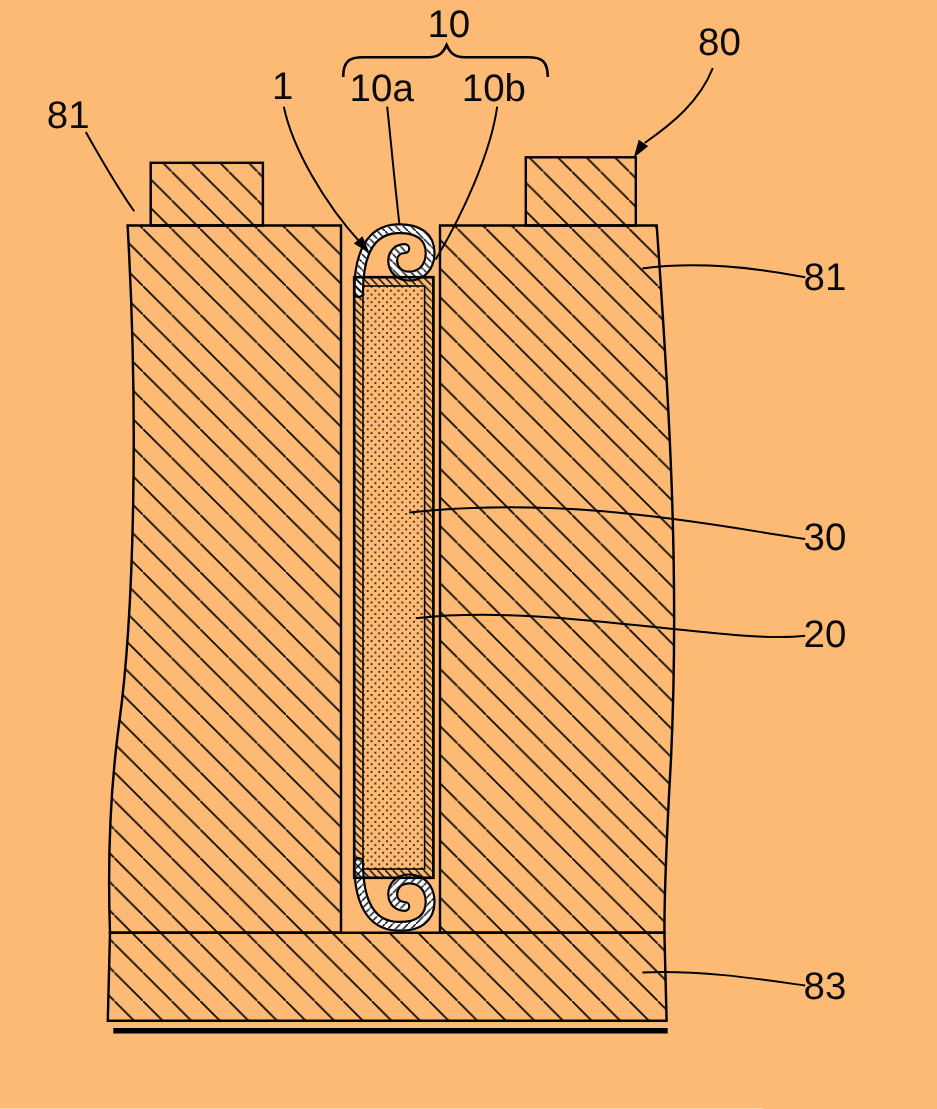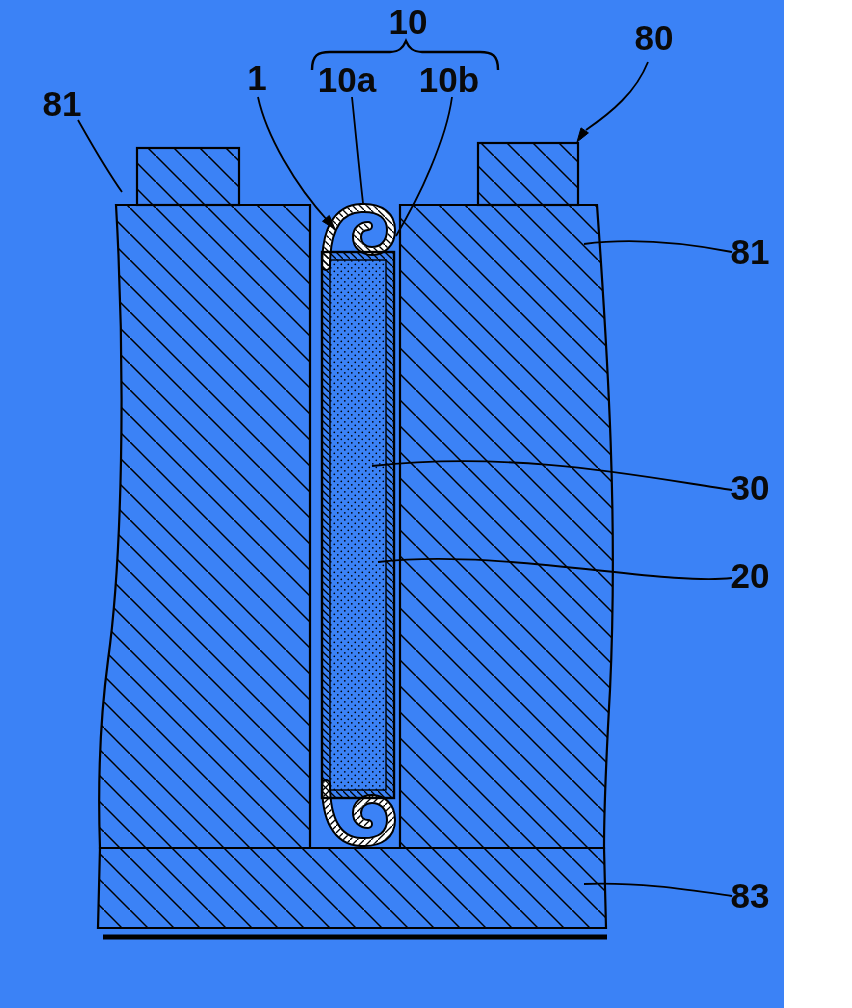--- a/index.html
+++ b/index.html
@@ -1,16 +1,16 @@
 <!DOCTYPE html>
 <html><head>
 <meta charset="utf-8">
 <style>
   html,body{margin:0;padding:0;background:#ffffff;}
-  .stage{position:relative;width:784px;height:1008px;background:#3b82f6;overflow:hidden;font-weight:bold;}
+  .stage{position:relative;width:852px;height:1008px;background:#fdba74;overflow:hidden;}
   svg{display:block;}
   text{font-family:"Liberation Sans","DejaVu Sans",sans-serif;font-size:35px;fill:#0a0a0a;}
 </style>
 </head>
 <body>
 
 <div class="stage">
 <svg width="852" height="1008" viewBox="0 0 852 1008" xmlns="http://www.w3.org/2000/svg">
   <defs>
     <pattern id="hatchBig" patternUnits="userSpaceOnUse" width="26" height="26">

